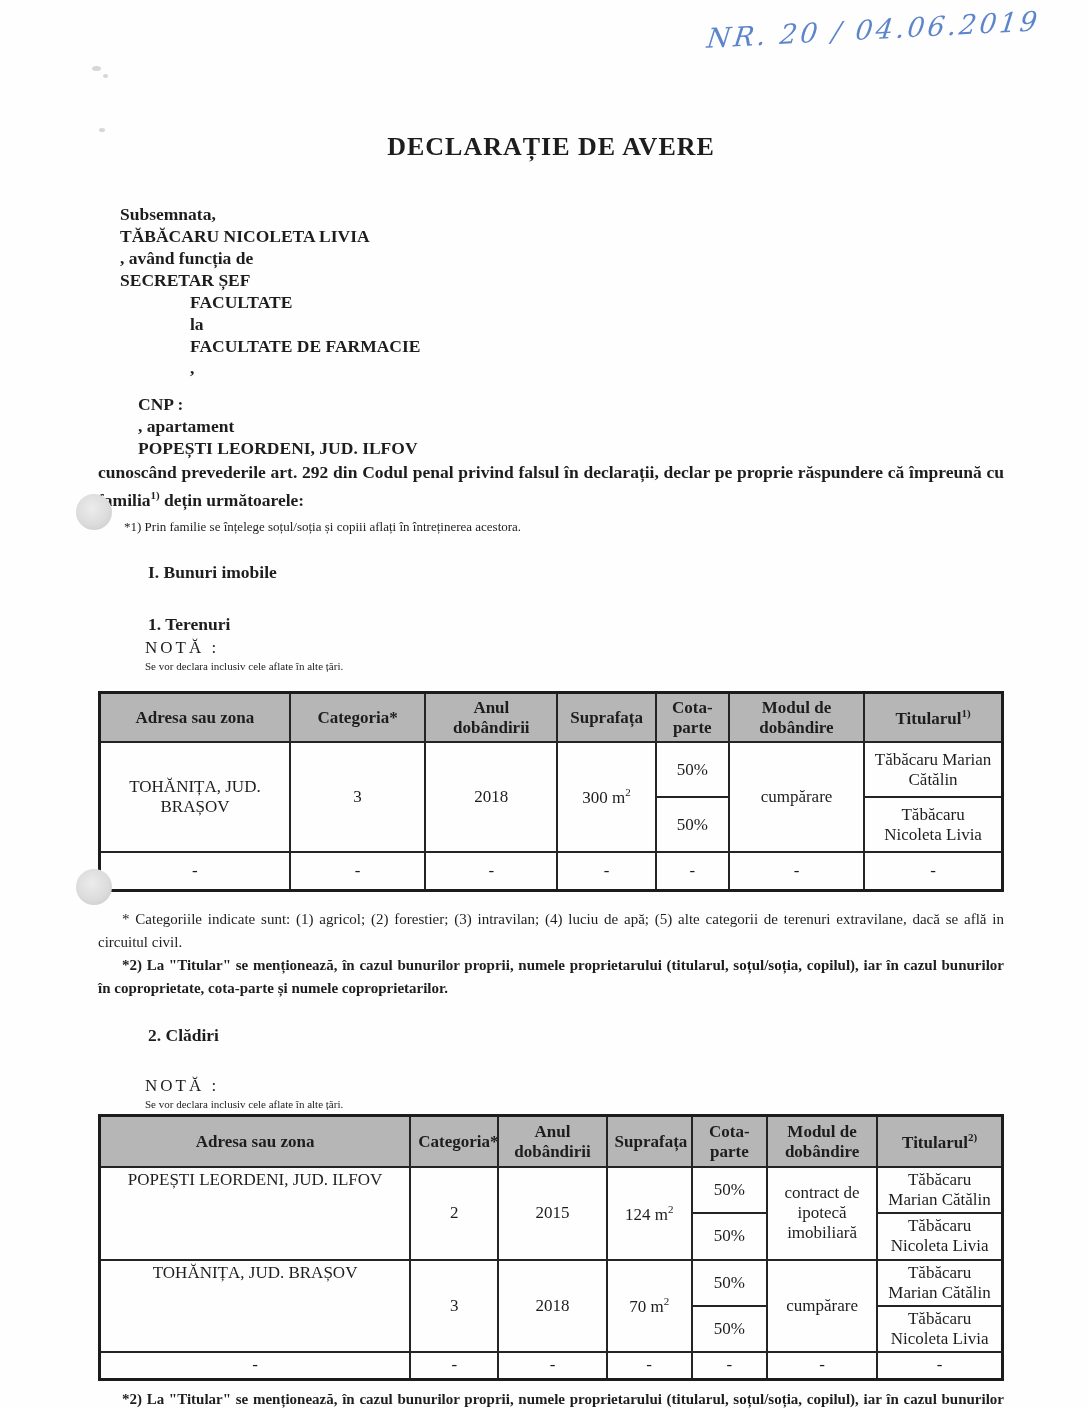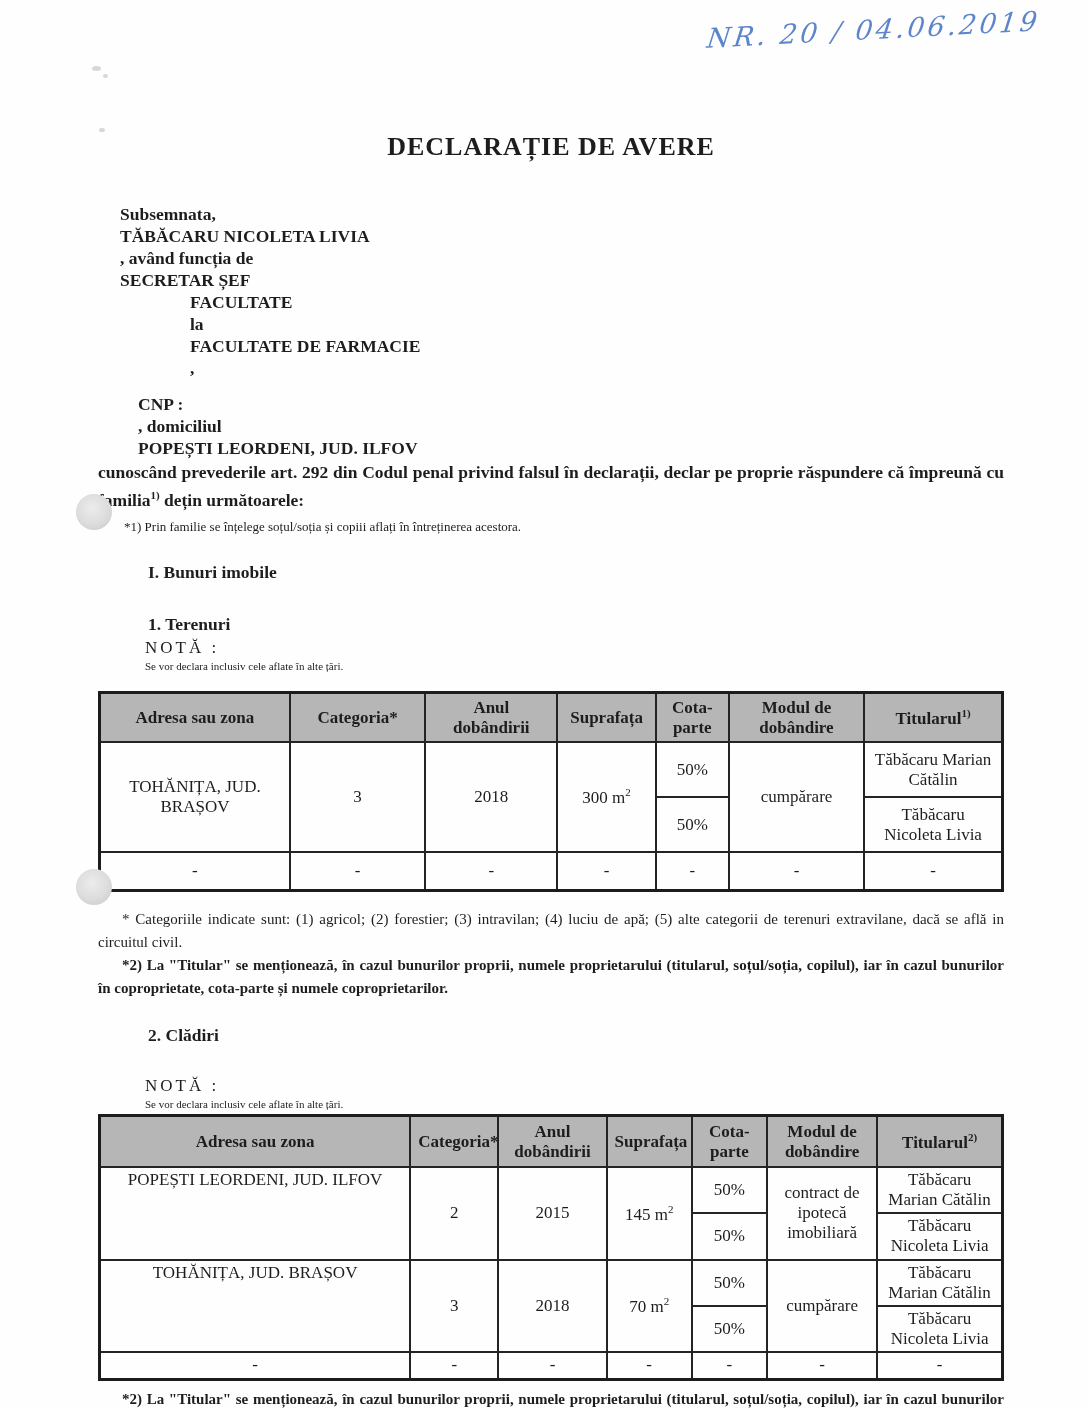--- a/index.html
+++ b/index.html
@@ -141,21 +141,21 @@
         <span class="fn">SECRETAR ȘEF</span>
       </div>
       <div class="hline l2">
         <span class="hlabel">FACULTATE</span>
         <span class="pre">la</span>
         <span class="val">FACULTATE DE FARMACIE</span>
         <span class="post">,</span>
       </div>
       <div class="hline l3">
         <span class="hlabel">CNP :</span>
-        <span class="pre">, domiciliul</span>
+        <span class="pre">, apartament</span>
         <span class="val">POPEȘTI LEORDENI, JUD. ILFOV</span>
       </div>
     </div>
 
     <div class="oath"><span>cunoscând prevederile art. 292 din Codul penal privind falsul în declarații, declar pe proprie răspundere că împreună cu familia</span><sup>1)</sup><span> dețin următoarele:</span></div>
 
     <div class="fam">*1) Prin familie se înțelege soțul/soția și copiii aflați în întreținerea acestora.</div>
 
     <div class="sec">I. Bunuri imobile</div>
 
@@ -238,21 +238,21 @@
           <th>Cota-parte</th>
           <th>Modul de dobândire</th>
           <th><span>Titularul</span><sup>2)</sup></th>
         </tr>
       </thead>
       <tbody>
         <tr class="sub">
           <td class="al" rowspan="2" style="vertical-align:top;">POPEȘTI LEORDENI, JUD. ILFOV</td>
           <td rowspan="2">2</td>
           <td rowspan="2">2015</td>
-          <td rowspan="2"><span>145 m</span><sup>2</sup></td>
+          <td rowspan="2"><span>124 m</span><sup>2</sup></td>
           <td>50%</td>
           <td rowspan="2">contract de ipotecă imobiliară</td>
           <td class="al">Tăbăcaru Marian Cătălin</td>
         </tr>
         <tr class="sub">
           <td>50%</td>
           <td class="al">Tăbăcaru Nicoleta Livia</td>
         </tr>
         <tr class="sub2">
           <td class="al" rowspan="2" style="vertical-align:top;">TOHĂNIȚA, JUD. BRAȘOV</td>

